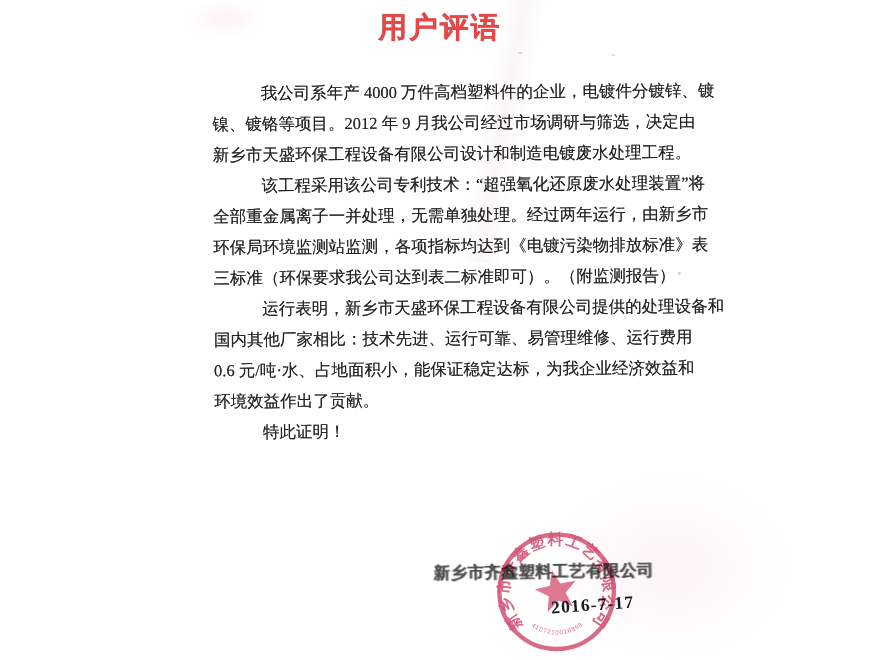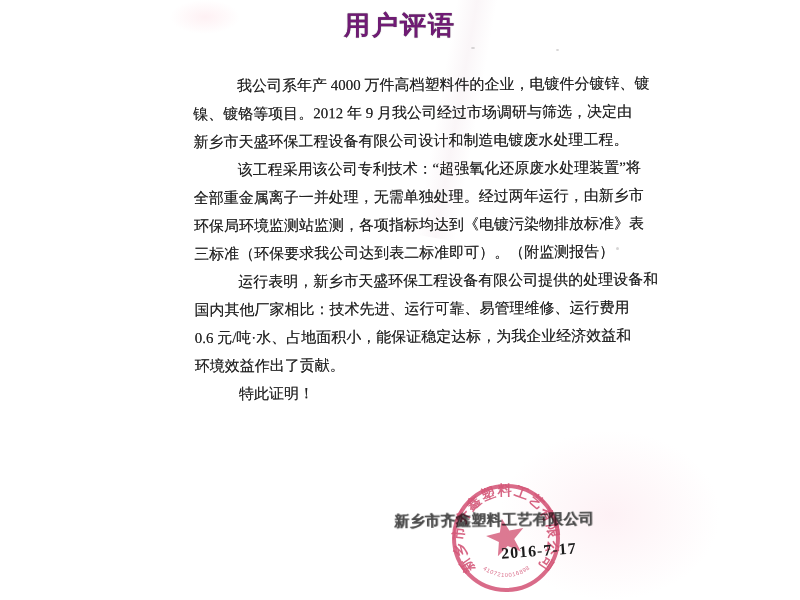--- a/index.html
+++ b/index.html
@@ -2,21 +2,21 @@
 <html><head>
 <meta charset="utf-8">
 <style>
   html,body { margin:0; padding:0; background:#e8e8e8; }
   .page {
     position:relative; width:800px; height:600px; background:#ffffff;
     font-family:"Liberation Serif", serif; overflow:hidden;
   }
   .title {
     position:absolute; top:8px; left:0; width:800px; text-align:center;
-    font-size:26px; font-weight:bold; letter-spacing:2px; color:#701a75;
+    font-size:26px; font-weight:bold; letter-spacing:2px; color:#ef4444;
     text-shadow:0 0 0.8px rgba(0,0,0,.75);
   }
   .body-block {
     position:absolute; left:193px; top:72px; width:426px;
     font-size:15px; line-height:28px; color:#242424;
     transform:rotate(-0.35deg); transform-origin:left top;
   }
   .line { white-space:nowrap; text-shadow:0 0 0.6px rgba(25,25,25,.65); }
   .line.indent { text-indent:44px; }
   .company {

